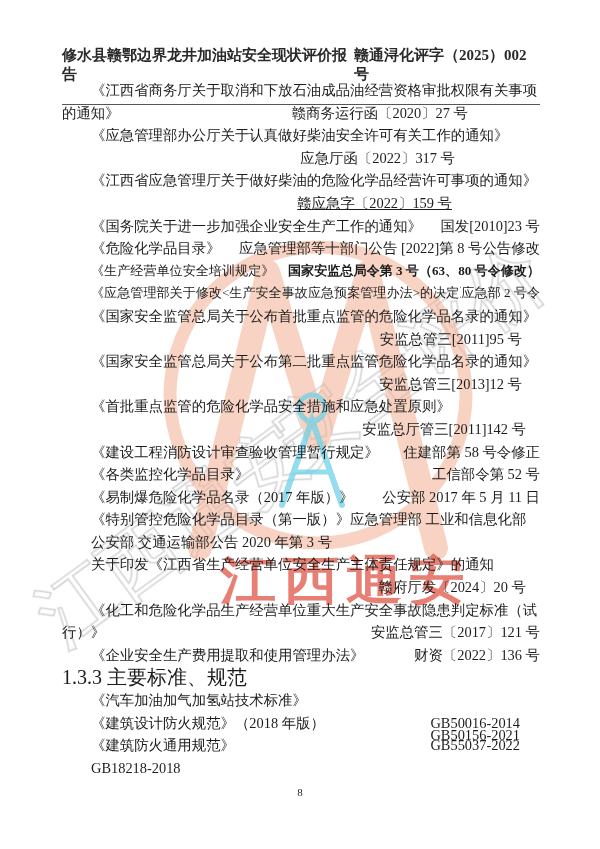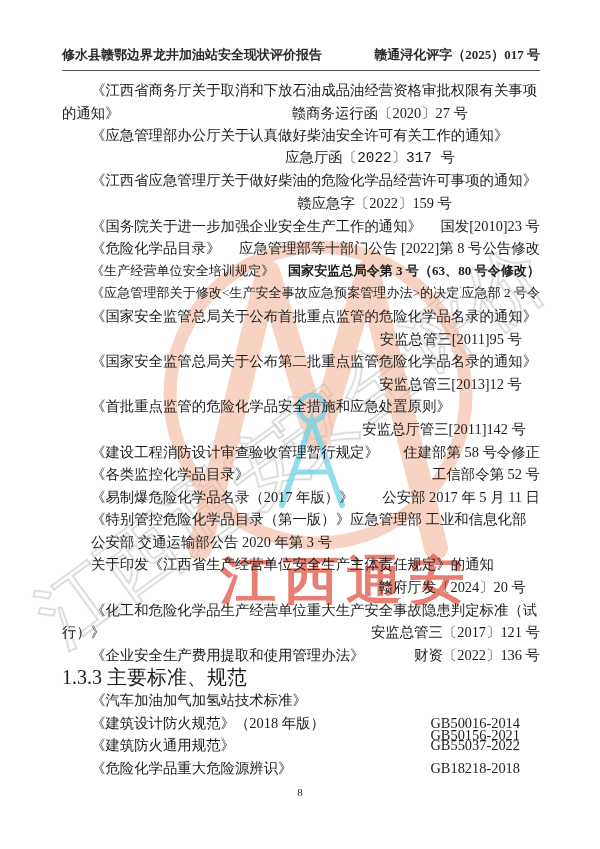--- a/index.html
+++ b/index.html
@@ -18,23 +18,23 @@
     position:absolute;left:220px;top:546px;z-index:1;
     font-size:56px;font-weight:bold;letter-spacing:7px;
     color:rgba(223,78,62,0.72);
     transform:scaleY(0.92);transform-origin:top left;
     white-space:nowrap;pointer-events:none;
   }
   
   .header{
     position:absolute;left:62px;top:46px;width:478px;z-index:2;
     display:flex;justify-content:space-between;align-items:center;
-    font-size:13px;font-weight:bold;color:#2a2a2a;
+    font-size:15px;font-weight:bold;color:#2a2a2a;
     border-bottom:1.5px solid #555;
-    padding-bottom:6px;
+    padding-bottom:20px;
   }
   
   .content{
     position:absolute;left:62px;top:79px;width:478px;z-index:2;
     font-size:14.4px;
   }
   .row{
     display:flex;justify-content:space-between;
     height:22.6px;line-height:22.6px;white-space:nowrap;
   }
@@ -73,48 +73,48 @@
       <circle cx="312" cy="408" r="13" stroke-width="5"></circle>
       <path d="M 282 505 L 312 420 L 342 505" stroke-width="6"></path>
       <path d="M 294 472 L 330 472" stroke-width="5"></path>
     </g>
   </svg>
 
   <div class="wm-red">江西通安</div>
 
   <div class="header">
     <span>修水县赣鄂边界龙井加油站安全现状评价报告</span>
-    <span>赣通浔化评字（2025）017 号</span>
+    <span>赣通浔化评字（2025）002 号</span>
   </div>
 
   <div class="content">
     <div>
         <div class="row ind">
           <span class="lt">《江西省商务厅关于取消和下放石油成品油经营资格审批权限有关事项</span>
           <span class="rt"></span>
         </div>
         <div class="row">
           <span class="lt">的通知》</span>
           <span class="rt" style="padding-right: 72px;">赣商务运行函〔2020〕27 号</span>
         </div>
         <div class="row ind">
           <span class="lt">《应急管理部办公厅关于认真做好柴油安全许可有关工作的通知》</span>
           <span class="rt"></span>
         </div>
         <div class="row">
           <span class="lt"></span>
-          <span class="rt" style="padding-right: 85px; font-family: Liberation Mono, monospace;">应急厅函〔2022〕317 号</span>
+          <span class="rt" style="padding-right: 85px;">应急厅函〔2022〕317 号</span>
         </div>
         <div class="row ind">
           <span class="lt">《江西省应急管理厅关于做好柴油的危险化学品经营许可事项的通知》</span>
           <span class="rt"></span>
         </div>
         <div class="row">
           <span class="lt"></span>
-          <span class="rt" style="padding-right: 88px;">赣应急字〔2022〕159 号</span>
+          <span class="rt" style="padding-right: 88px; text-decoration: underline;">赣应急字〔2022〕159 号</span>
         </div>
         <div class="row ind">
           <span class="lt">《国务院关于进一步加强企业安全生产工作的通知》</span>
           <span class="rt">国发[2010]23 号</span>
         </div>
         <div class="row ind">
           <span class="lt">《危险化学品目录》</span>
           <span class="rt">应急管理部等十部门公告 [2022]第 8 号公告修改</span>
         </div>
         <div class="row ind small">
@@ -198,21 +198,20 @@
         </div>
         <div class="row ind">
           <span class="lt">《建筑设计防火规范》（2018 年版）</span>
           <span class="rt" style="padding-right: 20px;">GB50016-2014</span>
         </div>
         <div class="row ind">
           <span class="lt">《建筑防火通用规范》</span>
           <span class="rt" style="padding-right: 20px;">GB55037-2022</span>
         </div>
         <div class="row ind">
-          <span class="lt">《危险化学品重大危险源辨识》</span>
           <span class="rt" style="padding-right: 20px;">GB18218-2018</span>
         </div>
       </div>
   </div>
 
   <div class="page-number">8</div>
 
 </div>
 
 </body></html>

